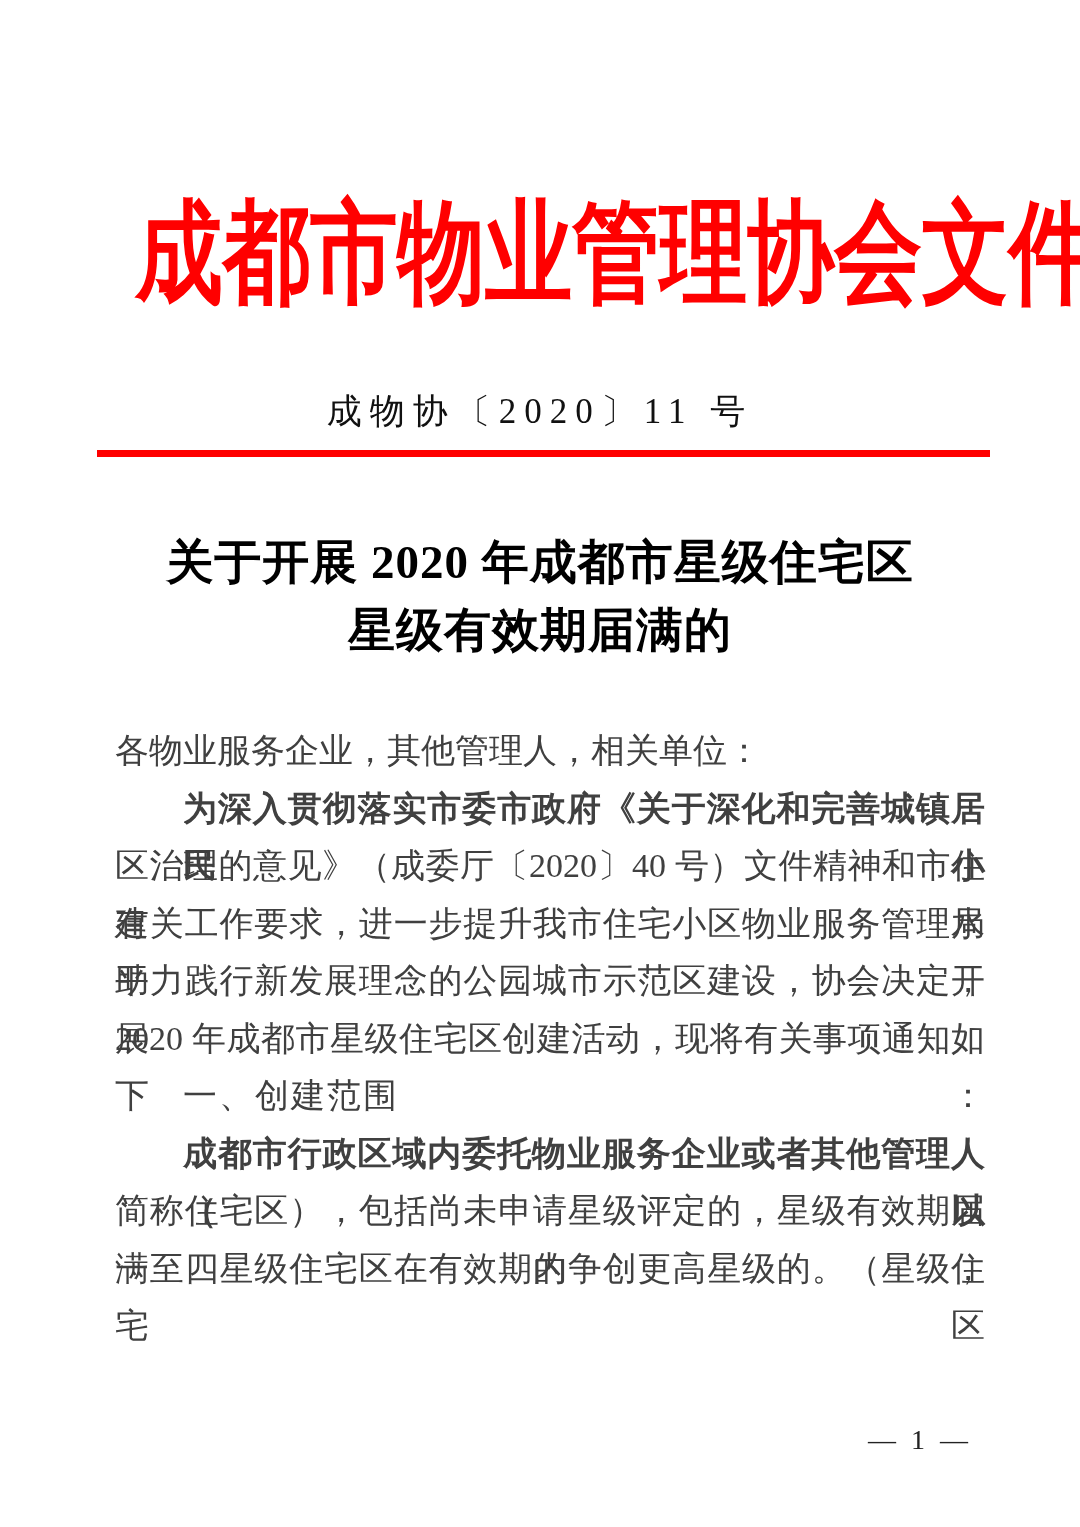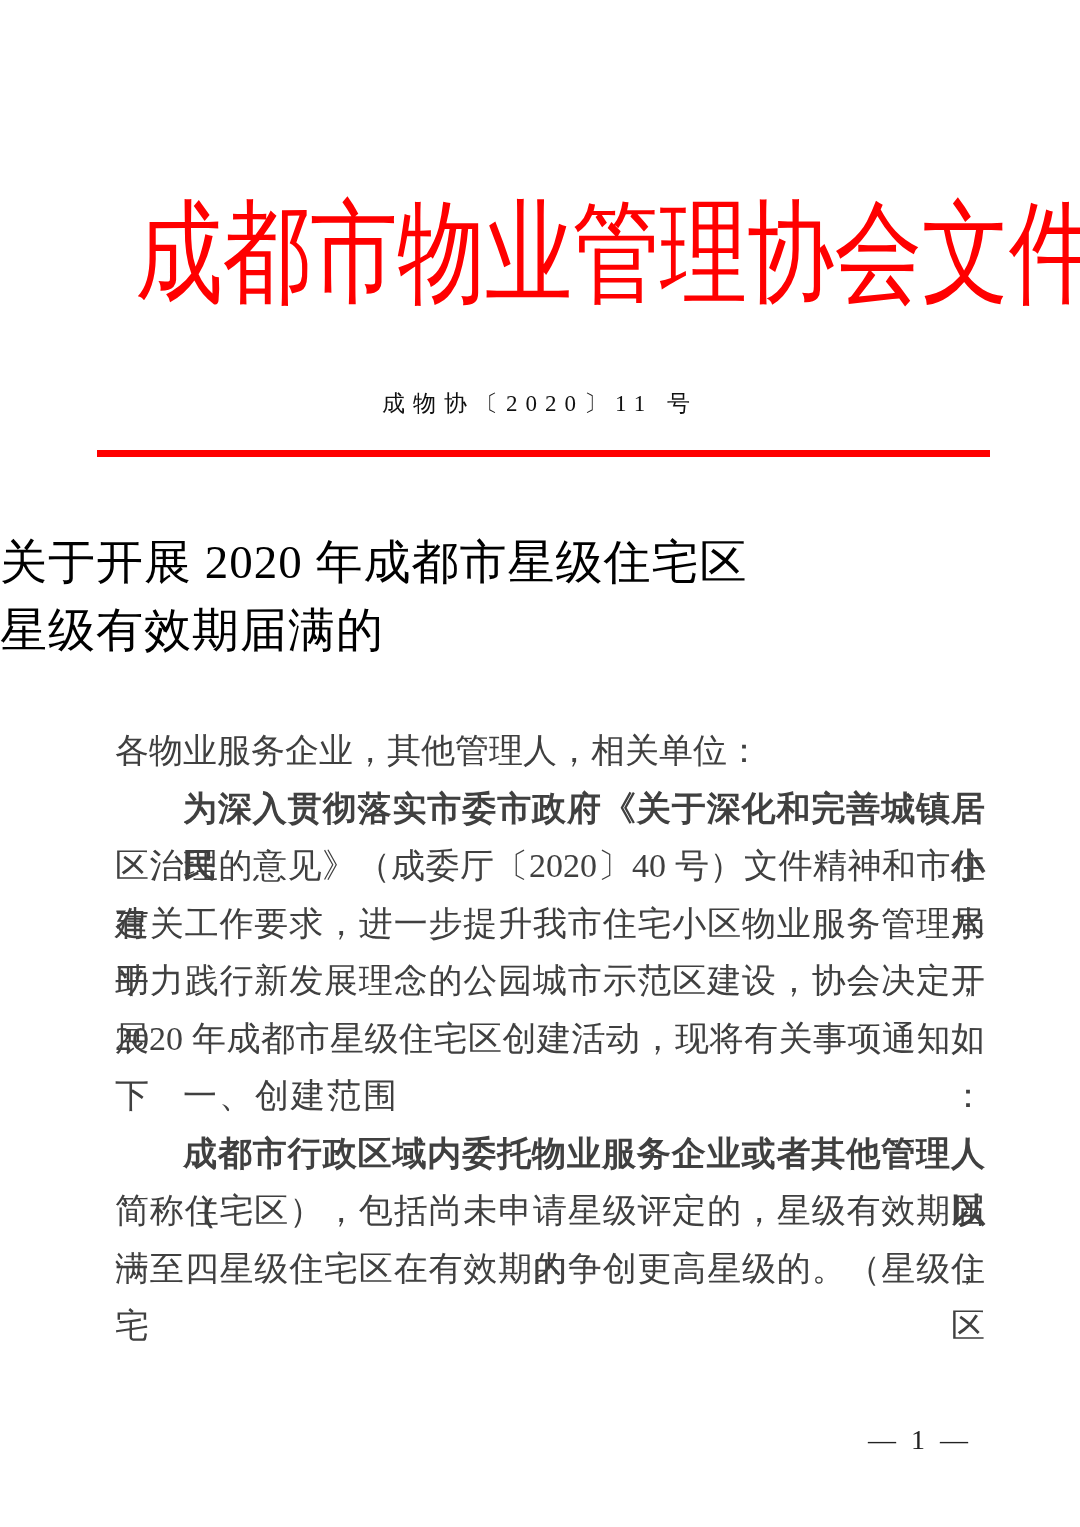--- a/index.html
+++ b/index.html
@@ -17,57 +17,58 @@
     font-family: "Liberation Serif", "DejaVu Serif", serif;
     color: #000000;
   }
   .red-header {
     position: absolute;
     top: 192px;
     left: 0;
     width: 962px;
     text-align: right;
     font-size: 112px;
-    font-weight: normal;
+    font-weight: bold;
     color: #ff0000;
     line-height: 1.1;
     white-space: nowrap;
   }
   .red-header .squeeze {
     display: inline-block;
     transform: scaleX(0.78);
     transform-origin: center center;
     letter-spacing: 0px;
   }
   .doc-number {
     position: absolute;
     top: 388px;
     left: 0;
     width: 1080px;
     text-align: center;
-    font-size: 23px;
+    font-size: 35px;
     letter-spacing: 8px;
     color: #111111;
     white-space: nowrap;
   }
   .red-rule {
     position: absolute;
     top: 450px;
     left: 97px;
     width: 893px;
     height: 7px;
     background: #ff0000;
   }
   .doc-title {
     position: absolute;
     top: 528px;
     left: 0;
     width: 1080px;
+    text-align: center;
     font-size: 47px;
-    font-weight: normal;
+    font-weight: bold;
     line-height: 68px;
     color: #000000;
     letter-spacing: 1px;
   }
   .body-block {
     position: absolute;
     top: 722px;
     left: 115px;
     width: 870px;
     font-size: 34px;

